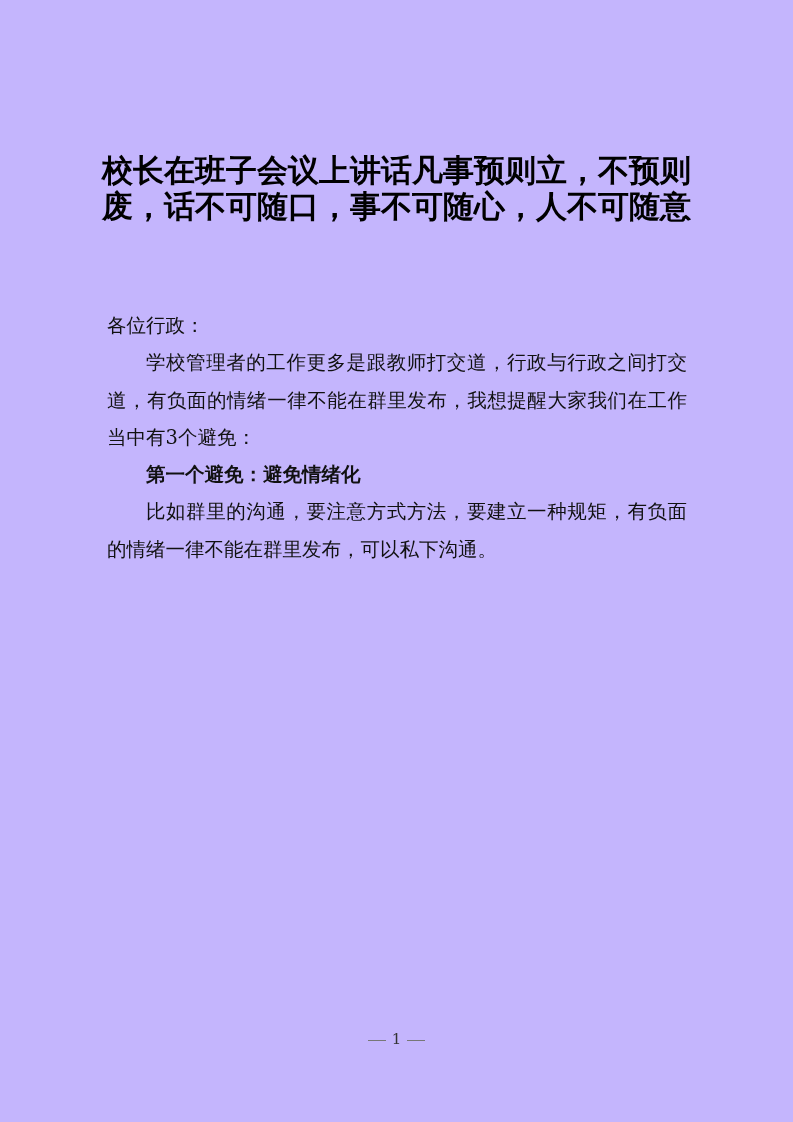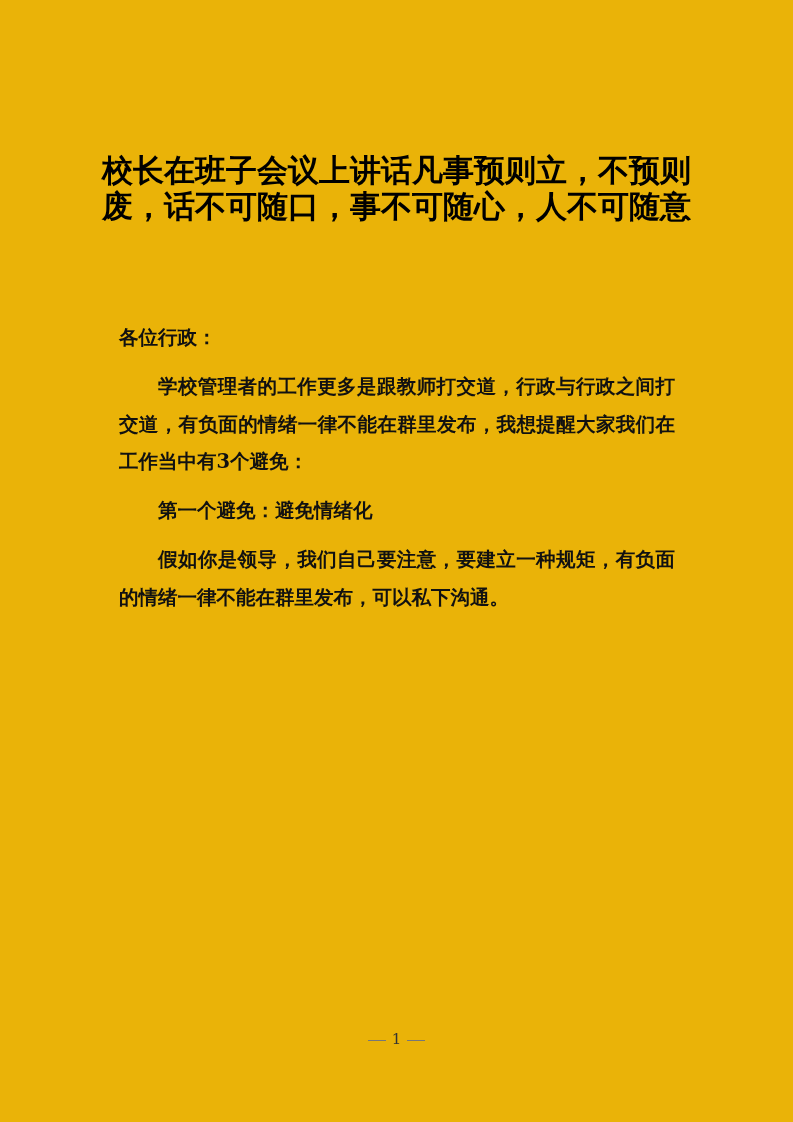--- a/index.html
+++ b/index.html
@@ -1,46 +1,46 @@
 <!DOCTYPE html>
 <html><head>
 <meta charset="utf-8">
 <style>
   html, body { margin: 0; padding: 0; background: #ffffff; }
   body { width: 793px; height: 1122px; position: relative; overflow: hidden; }
-  .page { position: absolute; left: 0; top: 0; width: 793px; height: 1122px; background: #eab308; }
+  .page { position: absolute; left: 0; top: 0; width: 793px; height: 1122px; background: #c4b5fd; }
   .title {
     position: absolute; left: 100px; width: 593px; top: 152px;
     font-family: "DejaVu Sans", sans-serif; font-weight: bold;
     font-size: 31px; line-height: 36px; text-align: center; color: #000;
     letter-spacing: 0px;
   }
   .body {
     position: absolute; left: 107px; width: 580px; top: 307px;
     font-family: "DejaVu Serif", serif; font-size: 19.5px; line-height: 37.3px;
     color: #111; text-align: justify; text-justify: inter-character;
   }
-  .body p { margin: 12px; font-weight: bold; }
+  .body p { margin: 0; }
   .indent { text-indent: 2em; }
   .heading { font-family: "DejaVu Sans", sans-serif; font-weight: bold; text-indent: 2em; }
   .footer {
     position: absolute; left: 0; width: 793px; top: 1030px; text-align: center;
     font-family: "DejaVu Serif", serif; font-size: 15px; color: #333;
   }
   .dash { display: inline-block; width: 18px; height: 1px; background: #777; vertical-align: middle; margin: 0 6px; }
 </style>
 </head>
 <body>
 
 <div class="page">
   <div class="title">校长在班子会议上讲话凡事预则立，不预则废，话不可随口，事不可随心，人不可随意</div>
 
   <div class="body">
     <p>各位行政：</p>
     <p class="indent">学校管理者的工作更多是跟教师打交道，行政与行政之间打交道，有负面的情绪一律不能在群里发布，我想提醒大家我们在工作当中有3个避免：</p>
     <p class="heading">第一个避免：避免情绪化</p>
-    <p class="indent">假如你是领导，我们自己要注意，要建立一种规矩，有负面的情绪一律不能在群里发布，可以私下沟通。</p>
+    <p class="indent">比如群里的沟通，要注意方式方法，要建立一种规矩，有负面的情绪一律不能在群里发布，可以私下沟通。</p>
   </div>
 
   <div class="footer">
     <span class="dash"></span><span>1</span><span class="dash"></span>
   </div>
 </div>
 
 </body></html>

